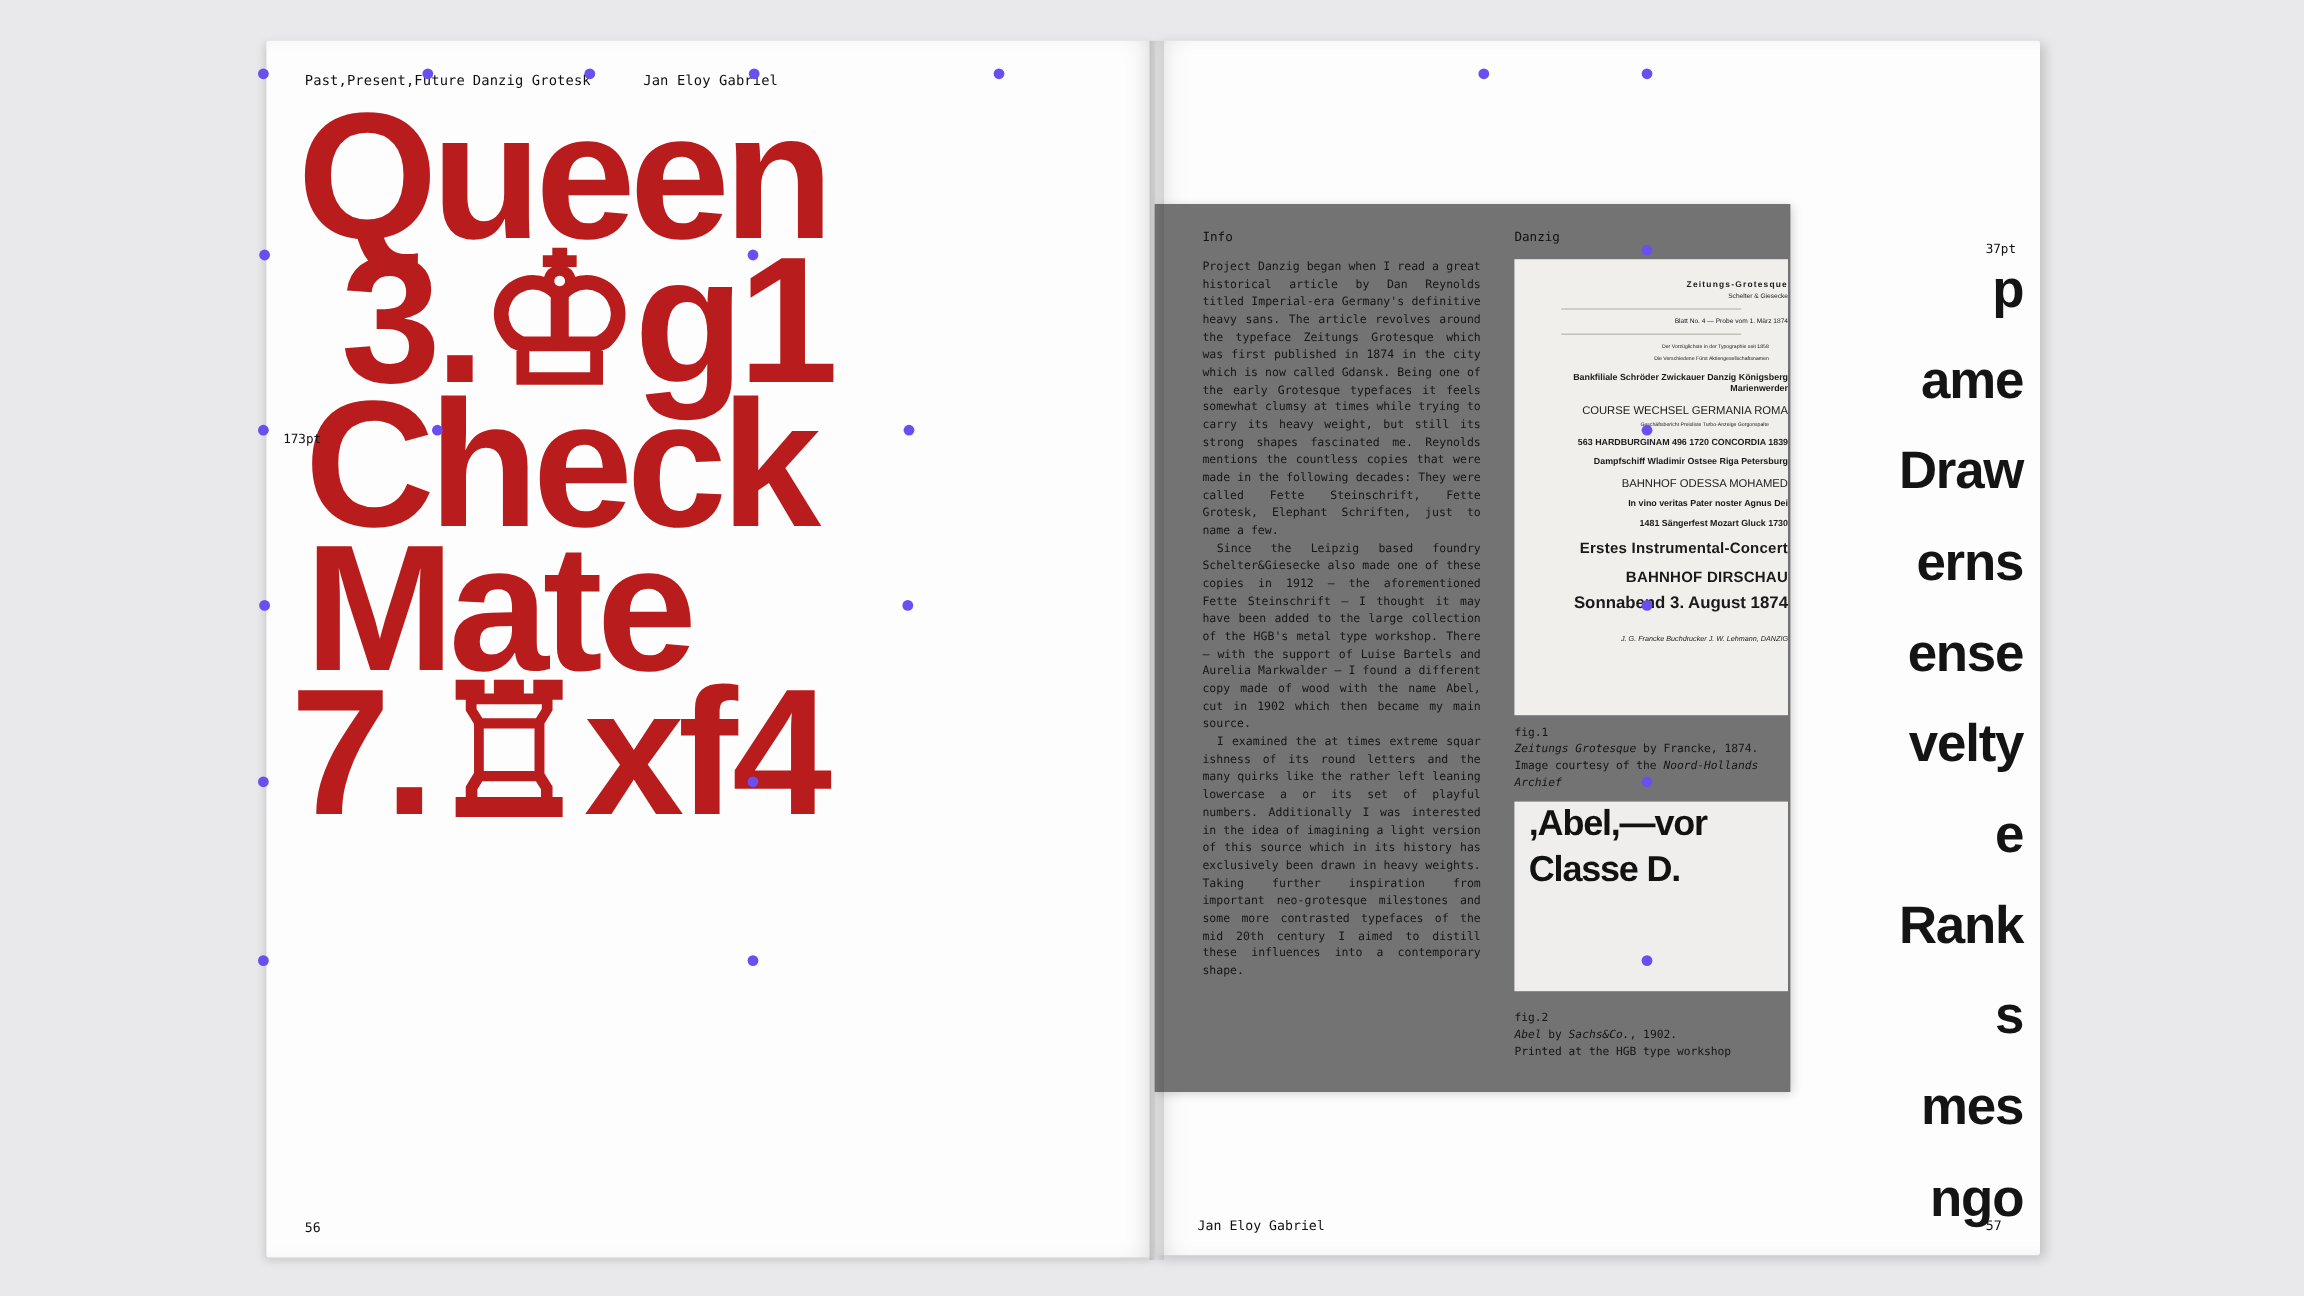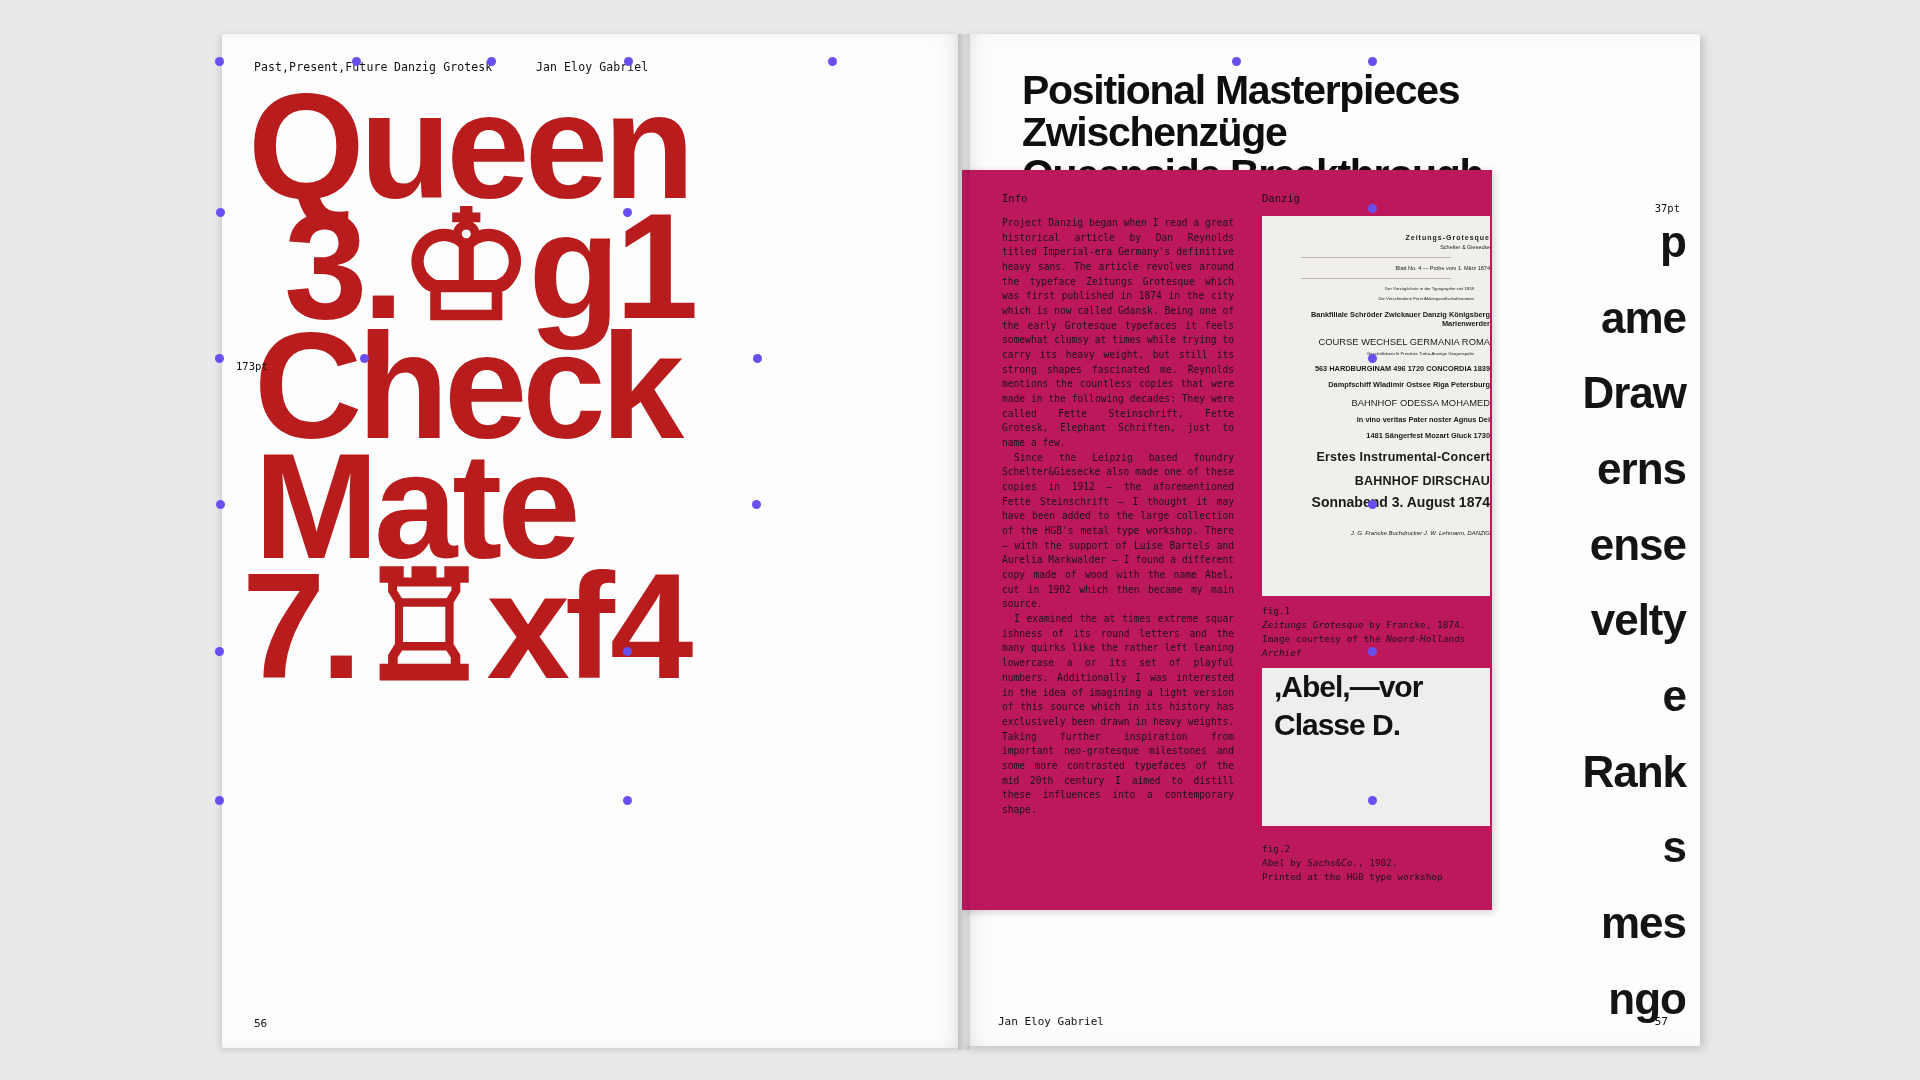--- a/index.html
+++ b/index.html
@@ -156,21 +156,21 @@
   }
   .bigwords span { display: block; }
 
   
   .sheet {
     position: absolute;
     left: 0;
     top: 136px;
     width: 530px;
     height: 740px;
-    background: #be185d;
+    background: #737373;
     box-shadow: 2px 2px 8px rgba(0,0,0,0.18);
   }
 
   .col-label {
     position: absolute;
     font-size: 10.5px;
     font-family: "DejaVu Sans Mono", monospace;
     color: #111;
   }
   .lab-info { left: 40px; top: 22px; }
@@ -274,25 +274,20 @@
         <span class="spec-line l5">7.♖xf4</span>
       </div>
 
       <div class="ptlabel pt-left">173pt</div>
 
       <div class="folio folio-left">56</div>
     </div>
 
     <div class="page page-right">
 
-      <div class="headline">
-        <span>Positional Masterpieces</span>
-        <span>Zwischenzüge</span>
-        <span>Queenside Breakthrough</span>
-      </div>
 
       <div class="bigwords">
         <span>p</span>
         <span>ame</span>
         <span>Draw</span>
         <span>erns</span>
         <span>ense</span>
         <span>velty</span>
         <span>e</span>
         <span>Rank</span>

